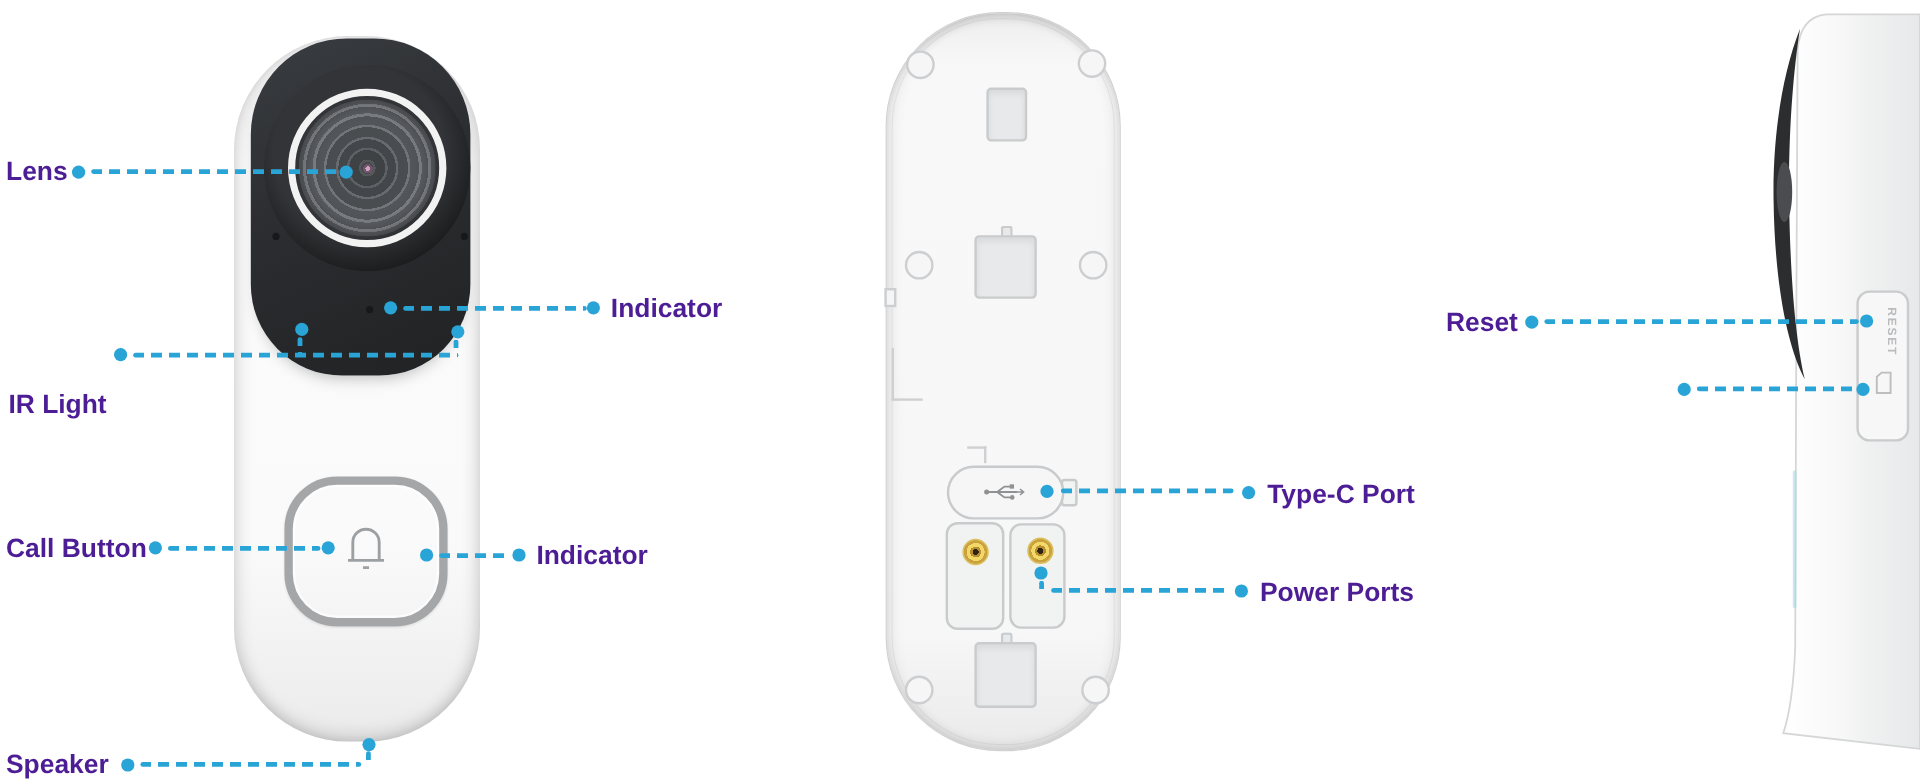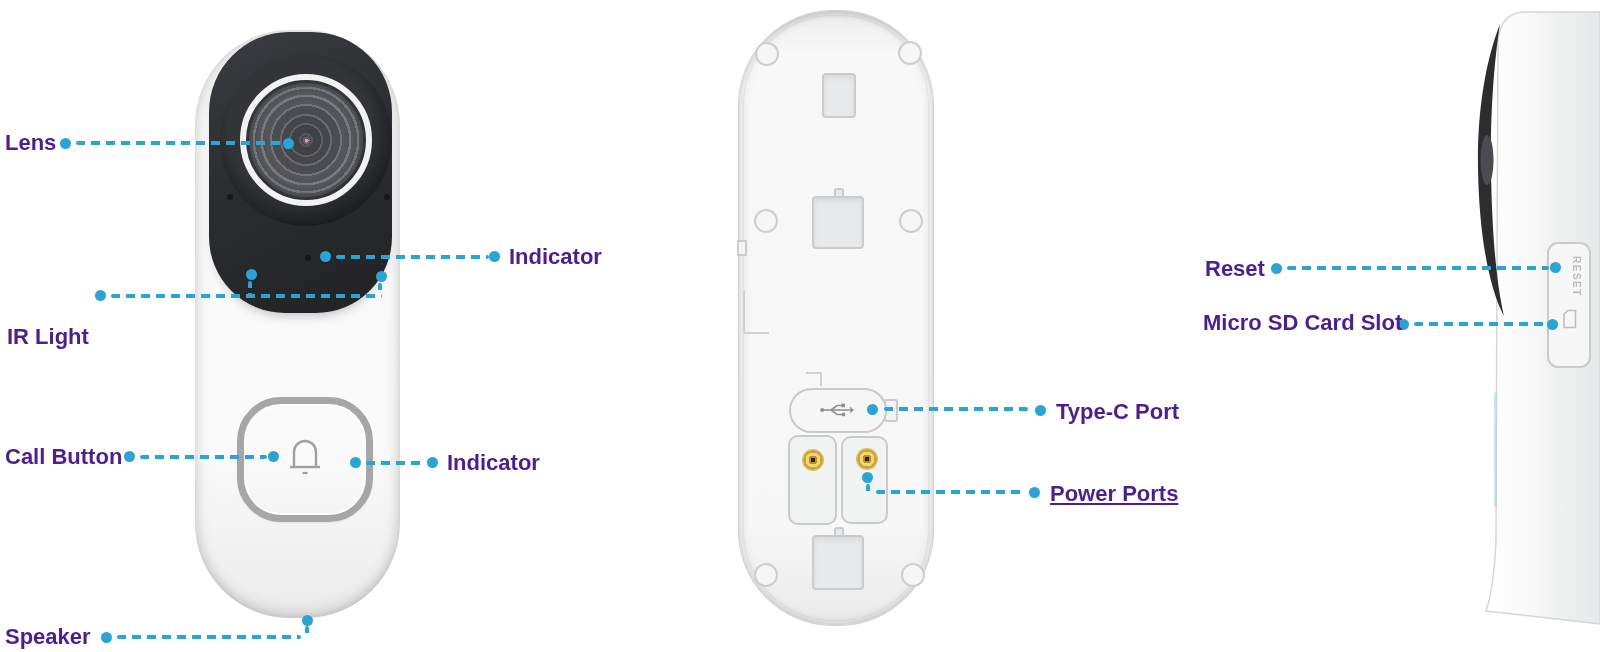--- a/index.html
+++ b/index.html
@@ -179,25 +179,24 @@
 
   <div class="dot" style="left:867px;top:404px;"></div>
   <div class="dh" style="left:884px;top:407px;width:144px;"></div>
   <div class="dot" style="left:1035px;top:405px;"></div>
   <div class="lbl" style="left:1056px;top:399px;">Type-C Port</div>
 
   <div class="dot" style="left:862px;top:472px;"></div>
   <div class="dv" style="left:866px;top:484px;height:10px;"></div>
   <div class="dh" style="left:876px;top:490px;width:146px;"></div>
   <div class="dot" style="left:1029px;top:487px;"></div>
-  <div class="lbl" style="left:1050px;top:481px;text-decoration:underline;">Power Ports</div>
+  <div class="lbl" style="left:1050px;top:481px;">Power Ports</div>
 
   <div class="lbl" style="left:1205px;top:256px;">Reset</div>
   <div class="dot" style="left:1271px;top:263px;"></div>
   <div class="dh" style="left:1287px;top:266px;width:262px;"></div>
   <div class="dot" style="left:1550px;top:262px;"></div>
 
-  <div class="lbl" style="left:1203px;top:310px;">Micro SD Card Slot</div>
   <div class="dot" style="left:1398px;top:319px;"></div>
   <div class="dh" style="left:1414px;top:322px;width:132px;"></div>
   <div class="dot" style="left:1547px;top:319px;"></div>
 
 </div>
 
 </body></html>

